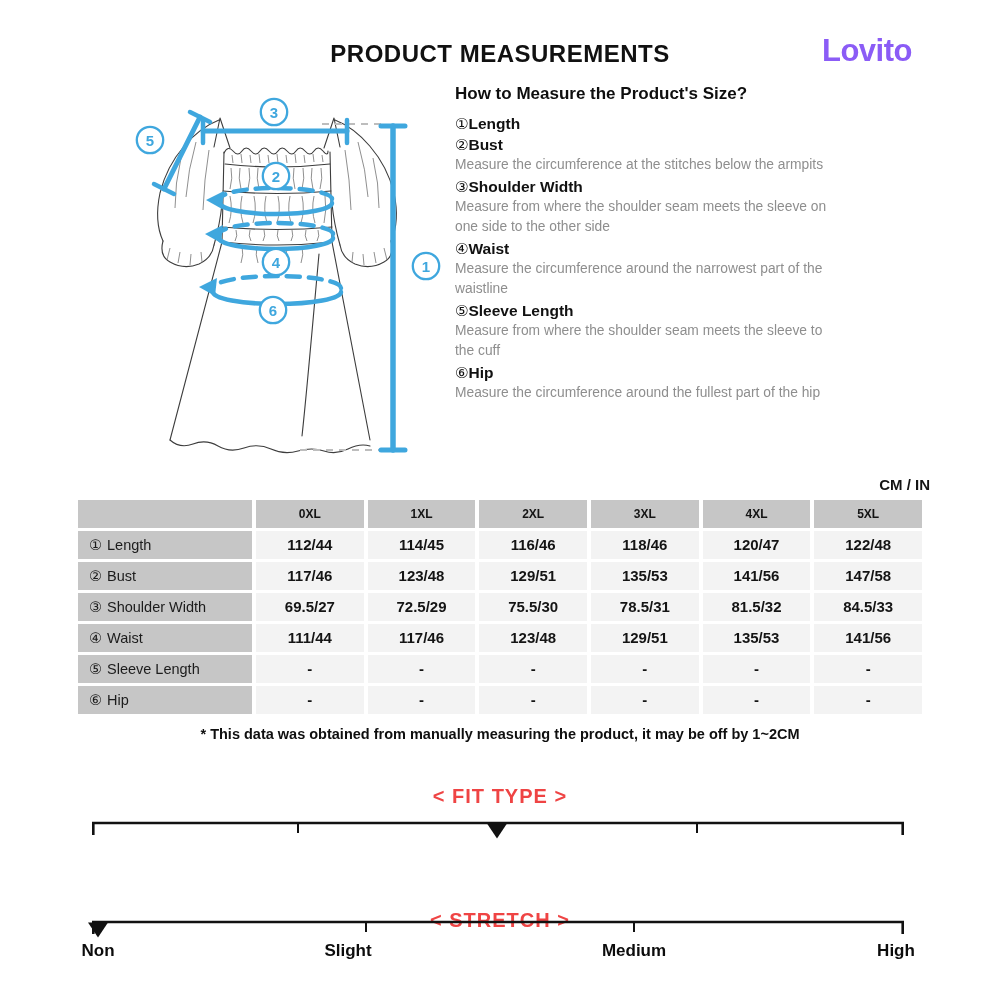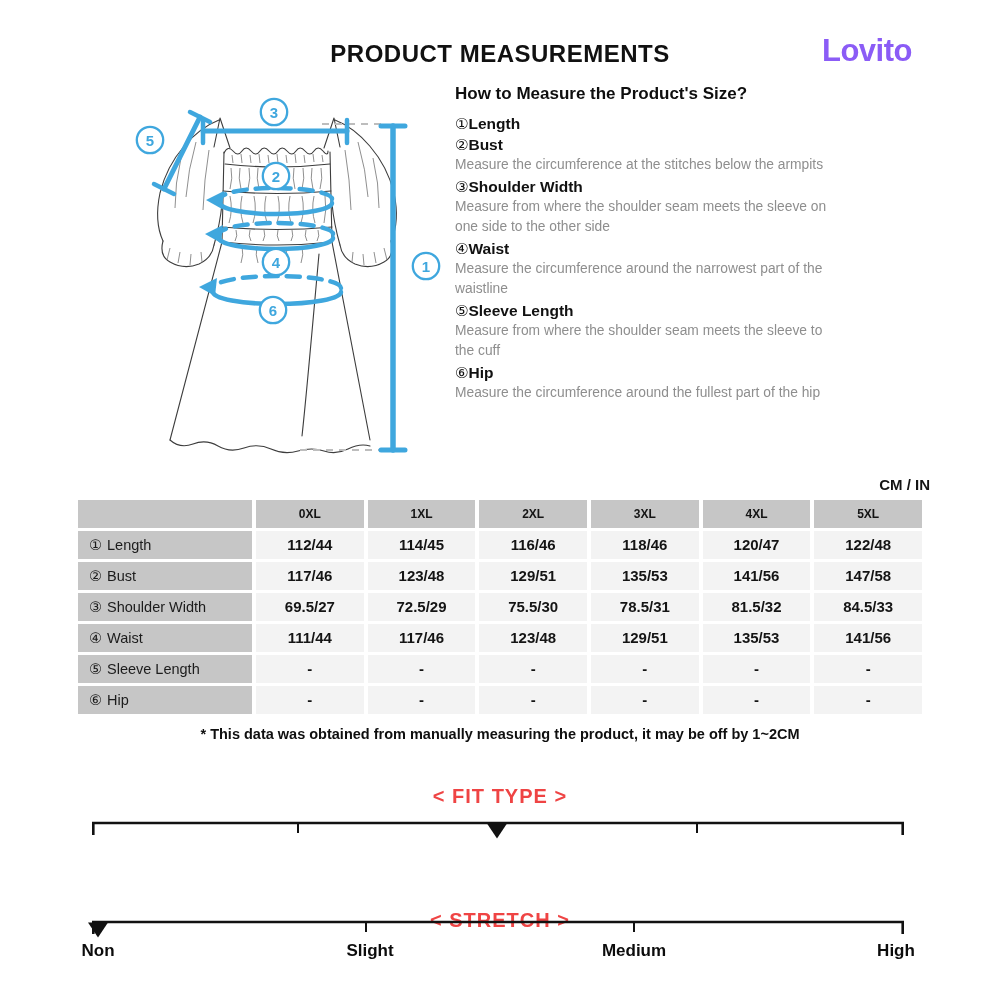--- a/index.html
+++ b/index.html
@@ -270,18 +270,18 @@
   <svg class="scale-svg" id="stretch-scale" viewBox="0 0 1000 32" xmlns="http://www.w3.org/2000/svg">
       <path d="M92 4 H904" stroke="#111" stroke-width="2.6" fill="none"></path>
       <path d="M93.3 4 V16" stroke="#111" stroke-width="2.6" fill="none"></path>
       <path d="M902.7 4 V16" stroke="#111" stroke-width="2.6" fill="none"></path>
       <path d="M366 4 V14" stroke="#111" stroke-width="2" fill="none"></path>
       <path d="M634 4 V14" stroke="#111" stroke-width="2" fill="none"></path>
       <polygon points="88,4.5 108,4.5 98,19.5" fill="#111"></polygon>
     </svg>
   <div class="scale-labels" id="stretch-labels">
       <span class="scale-label" style="left: 98px;">Non</span>
-      <span class="scale-label" style="left: 370px;">Slight</span>
+      <span class="scale-label" style="left: 348px;">Slight</span>
       <span class="scale-label" style="left: 634px;">Medium</span>
       <span class="scale-label" style="left: 896px;">High</span>
     </div>
 
 </div>
 
 </body></html>

